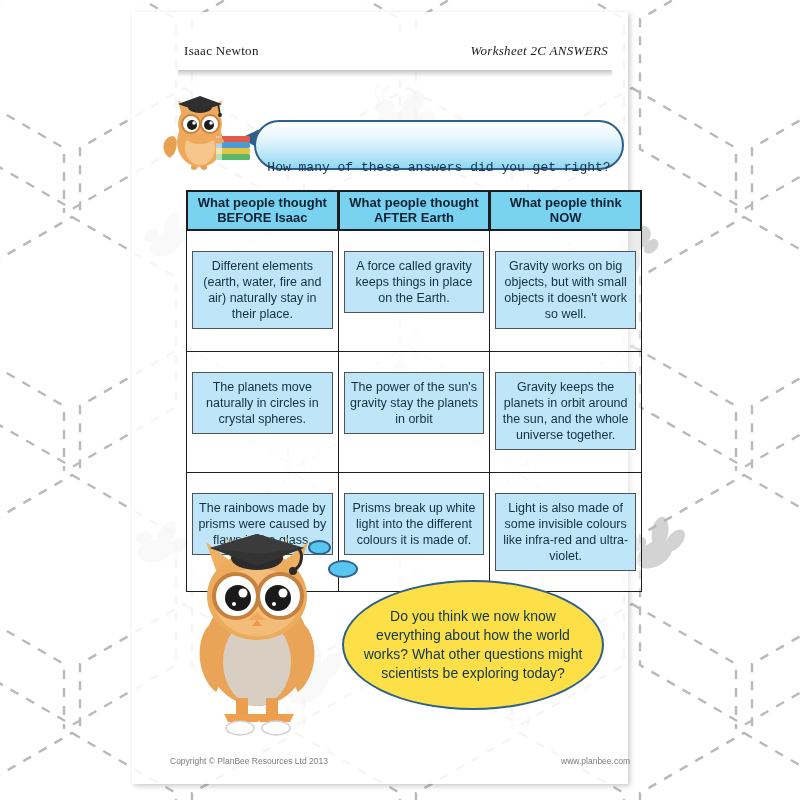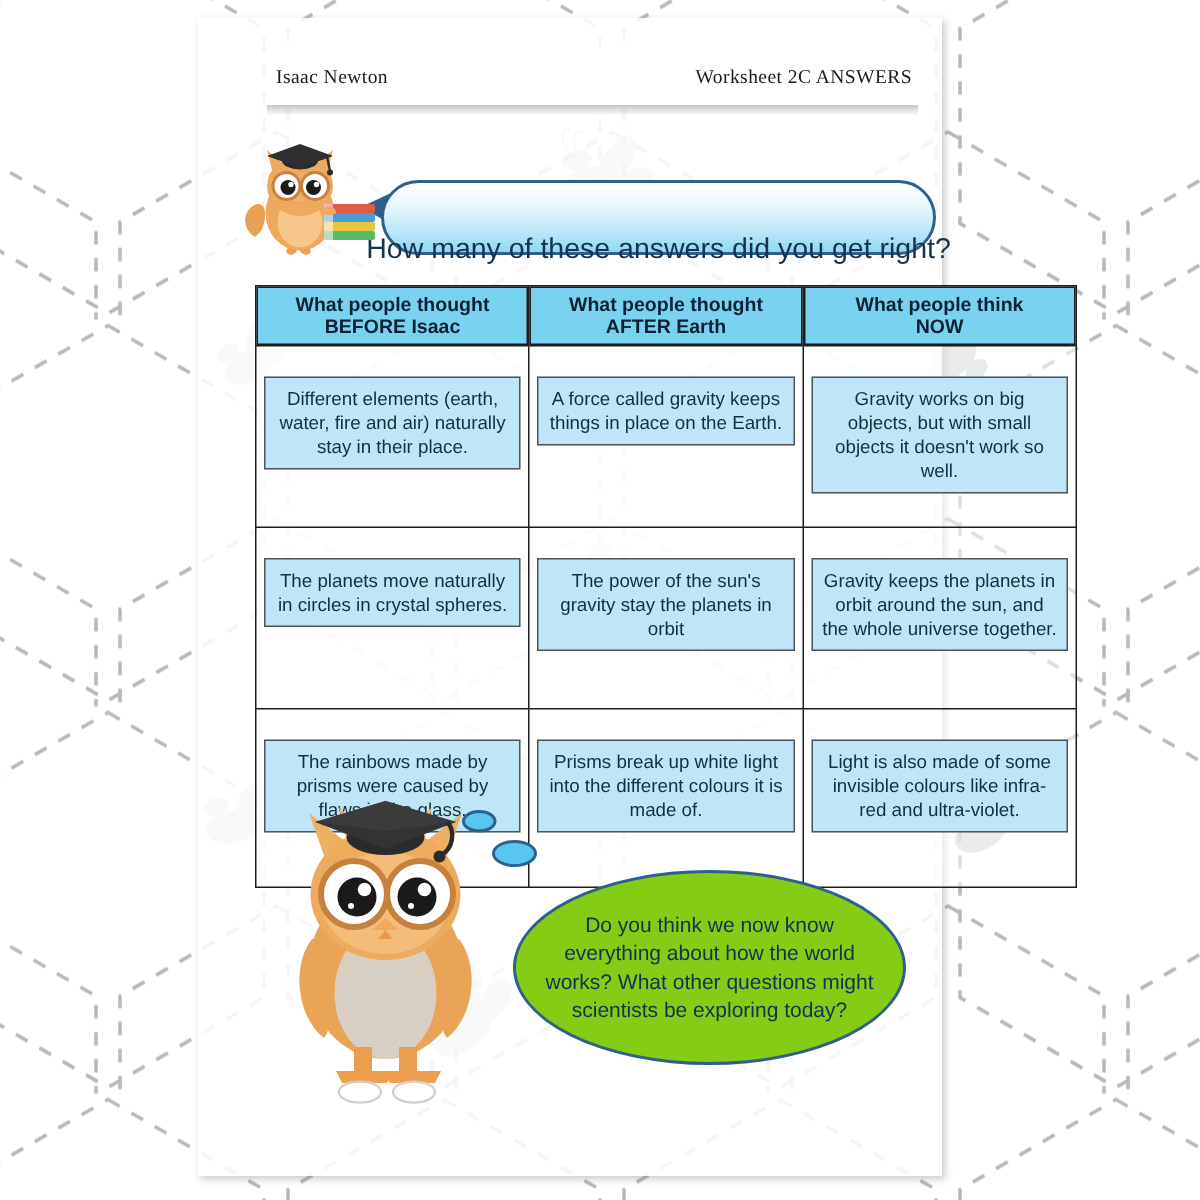--- a/index.html
+++ b/index.html
@@ -58,21 +58,21 @@
     justify-content: space-between;
   }
   .title-left, .title-right {
     font-family: "Liberation Serif", serif;
     font-size: 13px;
     color: #1b1b1b;
     letter-spacing: 0.3px;
     white-space: nowrap;
   }
   .title-left { padding-left: 6px; }
-  .title-right { padding-right: 4px; }
+  .title-right { padding-right: 4px; font-style: italic; }
 
   .title-underbar {
     position: absolute;
     left: 46px;
     top: 58px;
     width: 434px;
     height: 7px;
     background: linear-gradient(to bottom, rgba(150,150,150,0.55), rgba(255,255,255,0));
   }
 
@@ -108,22 +108,22 @@
     border: 2px solid #2f5f8a;
     border-radius: 26px;
     background: linear-gradient(to bottom, #ffffff 0%, #e9f7fd 32%, #b9e6f8 72%, #8fd8f4 100%);
     display: flex;
     align-items: center;
     justify-content: center;
     box-sizing: border-box;
     z-index: 4;
   }
   .bubble-top-text {
-    font-family: Liberation Sans, sans-serif;
-    font-size: 19px;
+    font-family: Liberation Mono, monospace;
+    font-size: 13px;
     color: #16324d;
     white-space: nowrap;
     margin-top: 44px;
   }
   .bubble-top-tail {
     position: absolute;
     left: 108px;
     top: 118px;
     width: 0; height: 0;
     border-top: 8px solid transparent;
@@ -143,21 +143,21 @@
   }
 
   .bubble-bottom {
     position: absolute;
     left: 210px;
     top: 568px;
     width: 262px;
     height: 130px;
     border: 2px solid #2f5f8a;
     border-radius: 50%;
-    background: #84cc16;
+    background: #fde047;
     display: flex;
     align-items: center;
     justify-content: center;
     box-sizing: border-box;
     z-index: 4;
   }
   .bubble-bottom-text {
     font-family: "Liberation Sans", sans-serif;
     font-size: 14px;
     line-height: 19px;
@@ -171,23 +171,23 @@
     border-radius: 50%;
     background: #59c6ef;
     z-index: 4;
   }
   .think-dot.d1 { left: 196px; top: 548px; width: 26px; height: 14px; }
   .think-dot.d2 { left: 176px; top: 528px; width: 19px; height: 11px; }
 
   
   .wtable {
     position: absolute;
-    left: 38px;
+    left: 54px;
     top: 178px;
-    width: 548px;
+    width: 456px;
     border-collapse: collapse;
     table-layout: fixed;
     z-index: 3;
   }
   .wtable td {
     border: 1.5px solid #1d1d1d;
     padding: 20px 5px;
     vertical-align: top;
     background: rgba(255,255,255,0.55);
     width: 33.33%;
@@ -405,20 +405,24 @@
       </tr>
     </tbody>
       </table>
 
     <div class="think-dot d2"></div>
     <div class="think-dot d1"></div>
     <div class="bubble-bottom">
       <span class="bubble-bottom-text">Do you think we now know everything about how the world works? What other questions might scientists be exploring today?</span>
     </div>
 
+    <div class="footer">
+      <span>Copyright © PlanBee Resources Ltd 2013</span>
+      <span>www.planbee.com</span>
+    </div>
 
   </div>
 
   <svg class="owl-small" width="104" height="82" viewBox="0 0 104 82" xmlns="http://www.w3.org/2000/svg">
 
     <path d="M12 66 C2 60, 4 46, 14 44 C20 44, 20 54, 16 62 Z" fill="#e8a153"></path>
 
     <ellipse cx="42" cy="50" rx="23" ry="25" fill="#efa95c"></ellipse>
     <ellipse cx="42" cy="56" rx="15" ry="17" fill="#f7c68c"></ellipse>
 

